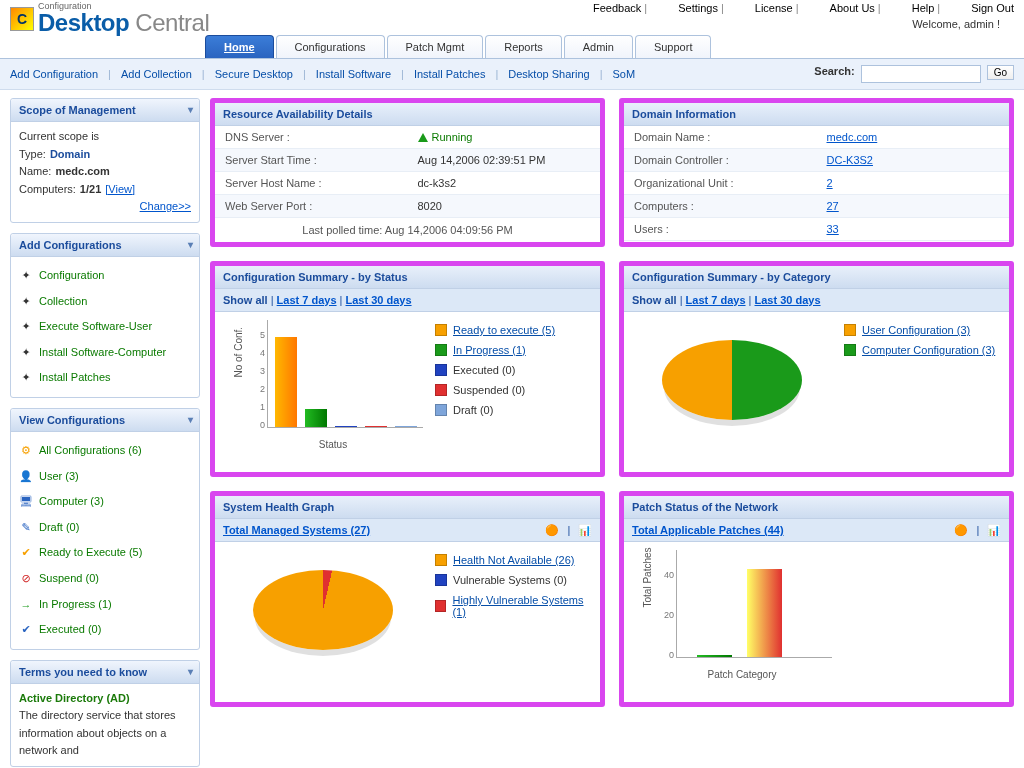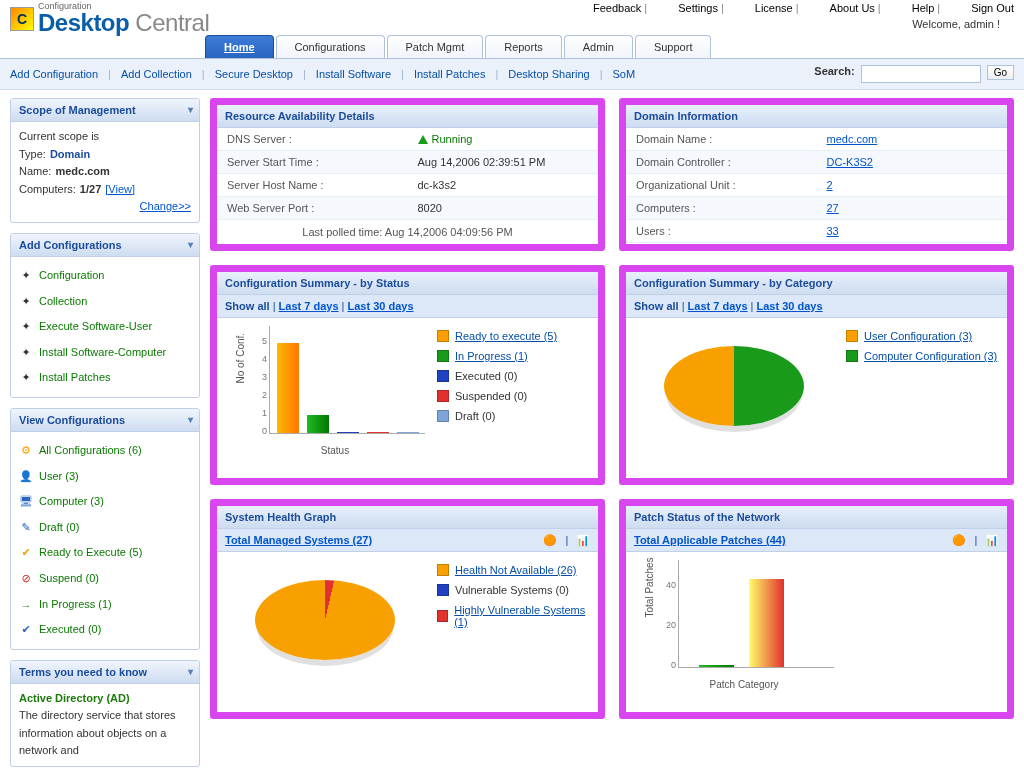--- a/index.html
+++ b/index.html
@@ -32,21 +32,21 @@
 .panel-h { background: linear-gradient(#f0f5fd,#cddcf0); border-bottom: 1px solid #c0d0e6; padding: 5px 8px; font-weight: bold; color: #1b4c9c; font-size: 11px; border-radius: 3px 3px 0 0; position: relative; }
 .panel-h .chev { position: absolute; right: 6px; top: 5px; color: #5a7fb5; font-size: 10px; }
 .panel-b { padding: 6px 8px; font-size: 11px; line-height: 1.6; }
 .panel-b .row { display: flex; gap: 4px; }
 .sidebar ul { list-style: none; }
 .sidebar li { padding: 4px 0; display: flex; align-items: center; gap: 6px; }
 .sidebar li a { color: #0a7a00; text-decoration: none; }
 .icon-sm { width: 14px; height: 14px; display:inline-flex; align-items:center; justify-content:center; font-size:11px; }
 .main { flex: 1; display: flex; flex-direction: column; gap: 14px; }
 .main-row { display: flex; gap: 14px; }
-.card { border: 7px solid #d946ef; border-radius: 3px; flex: 1; background: #fff; }
+.card { border: 5px solid #d946ef; border-radius: 3px; flex: 1; background: #fff; }
 .card-h { background: linear-gradient(#e8f0fb,#cddcf0); border-bottom: 1px solid #c0d0e6; padding: 5px 8px; font-weight: bold; color: #1b4c9c; font-size: 11px; }
 .card-sub { background: #dce8f7; padding: 5px 8px; font-size: 11px; color: #1b4c9c; border-bottom: 1px solid #c0d0e6; }
 .card-sub a { font-weight: bold; }
 .info-table { width: 100%; border-collapse: collapse; }
 .info-table td { padding: 5px 10px; border-bottom: 1px solid #e8eef6; }
 .info-table tr:nth-child(even) { background: #f5f8fd; }
 .info-table td:first-child { color: #555; width: 50%; }
 .polled { text-align: center; padding: 6px; color: #555; font-size: 11px; }
 .status-run { color: #0a7a00; display: flex; align-items: center; gap: 4px; }
 .tri-up { width: 0; height: 0; border-left: 5px solid transparent; border-right: 5px solid transparent; border-bottom: 9px solid #1a9a1a; display:inline-block; }
@@ -112,21 +112,21 @@
         <div class="row">
             <span>Type:</span> 
             <b style="color:#1b4c9c">Domain</b>
           </div>
         <div class="row">
             <span>Name:</span> 
             <b>medc.com</b>
           </div>
         <div class="row">
             <span>Computers:</span> 
-            <b>1/27</b> 
+            <b>1/21</b> 
             <a>[View]</a>
           </div>
         <div style="text-align:right"><a>Change&gt;&gt;</a></div>
       </div>
     </div>
     <div class="panel">
       <div class="panel-h"><span>Add Configurations</span><span class="chev">▾</span></div>
       <div class="panel-b">
           <ul id="add-configs-list">
             <li>

